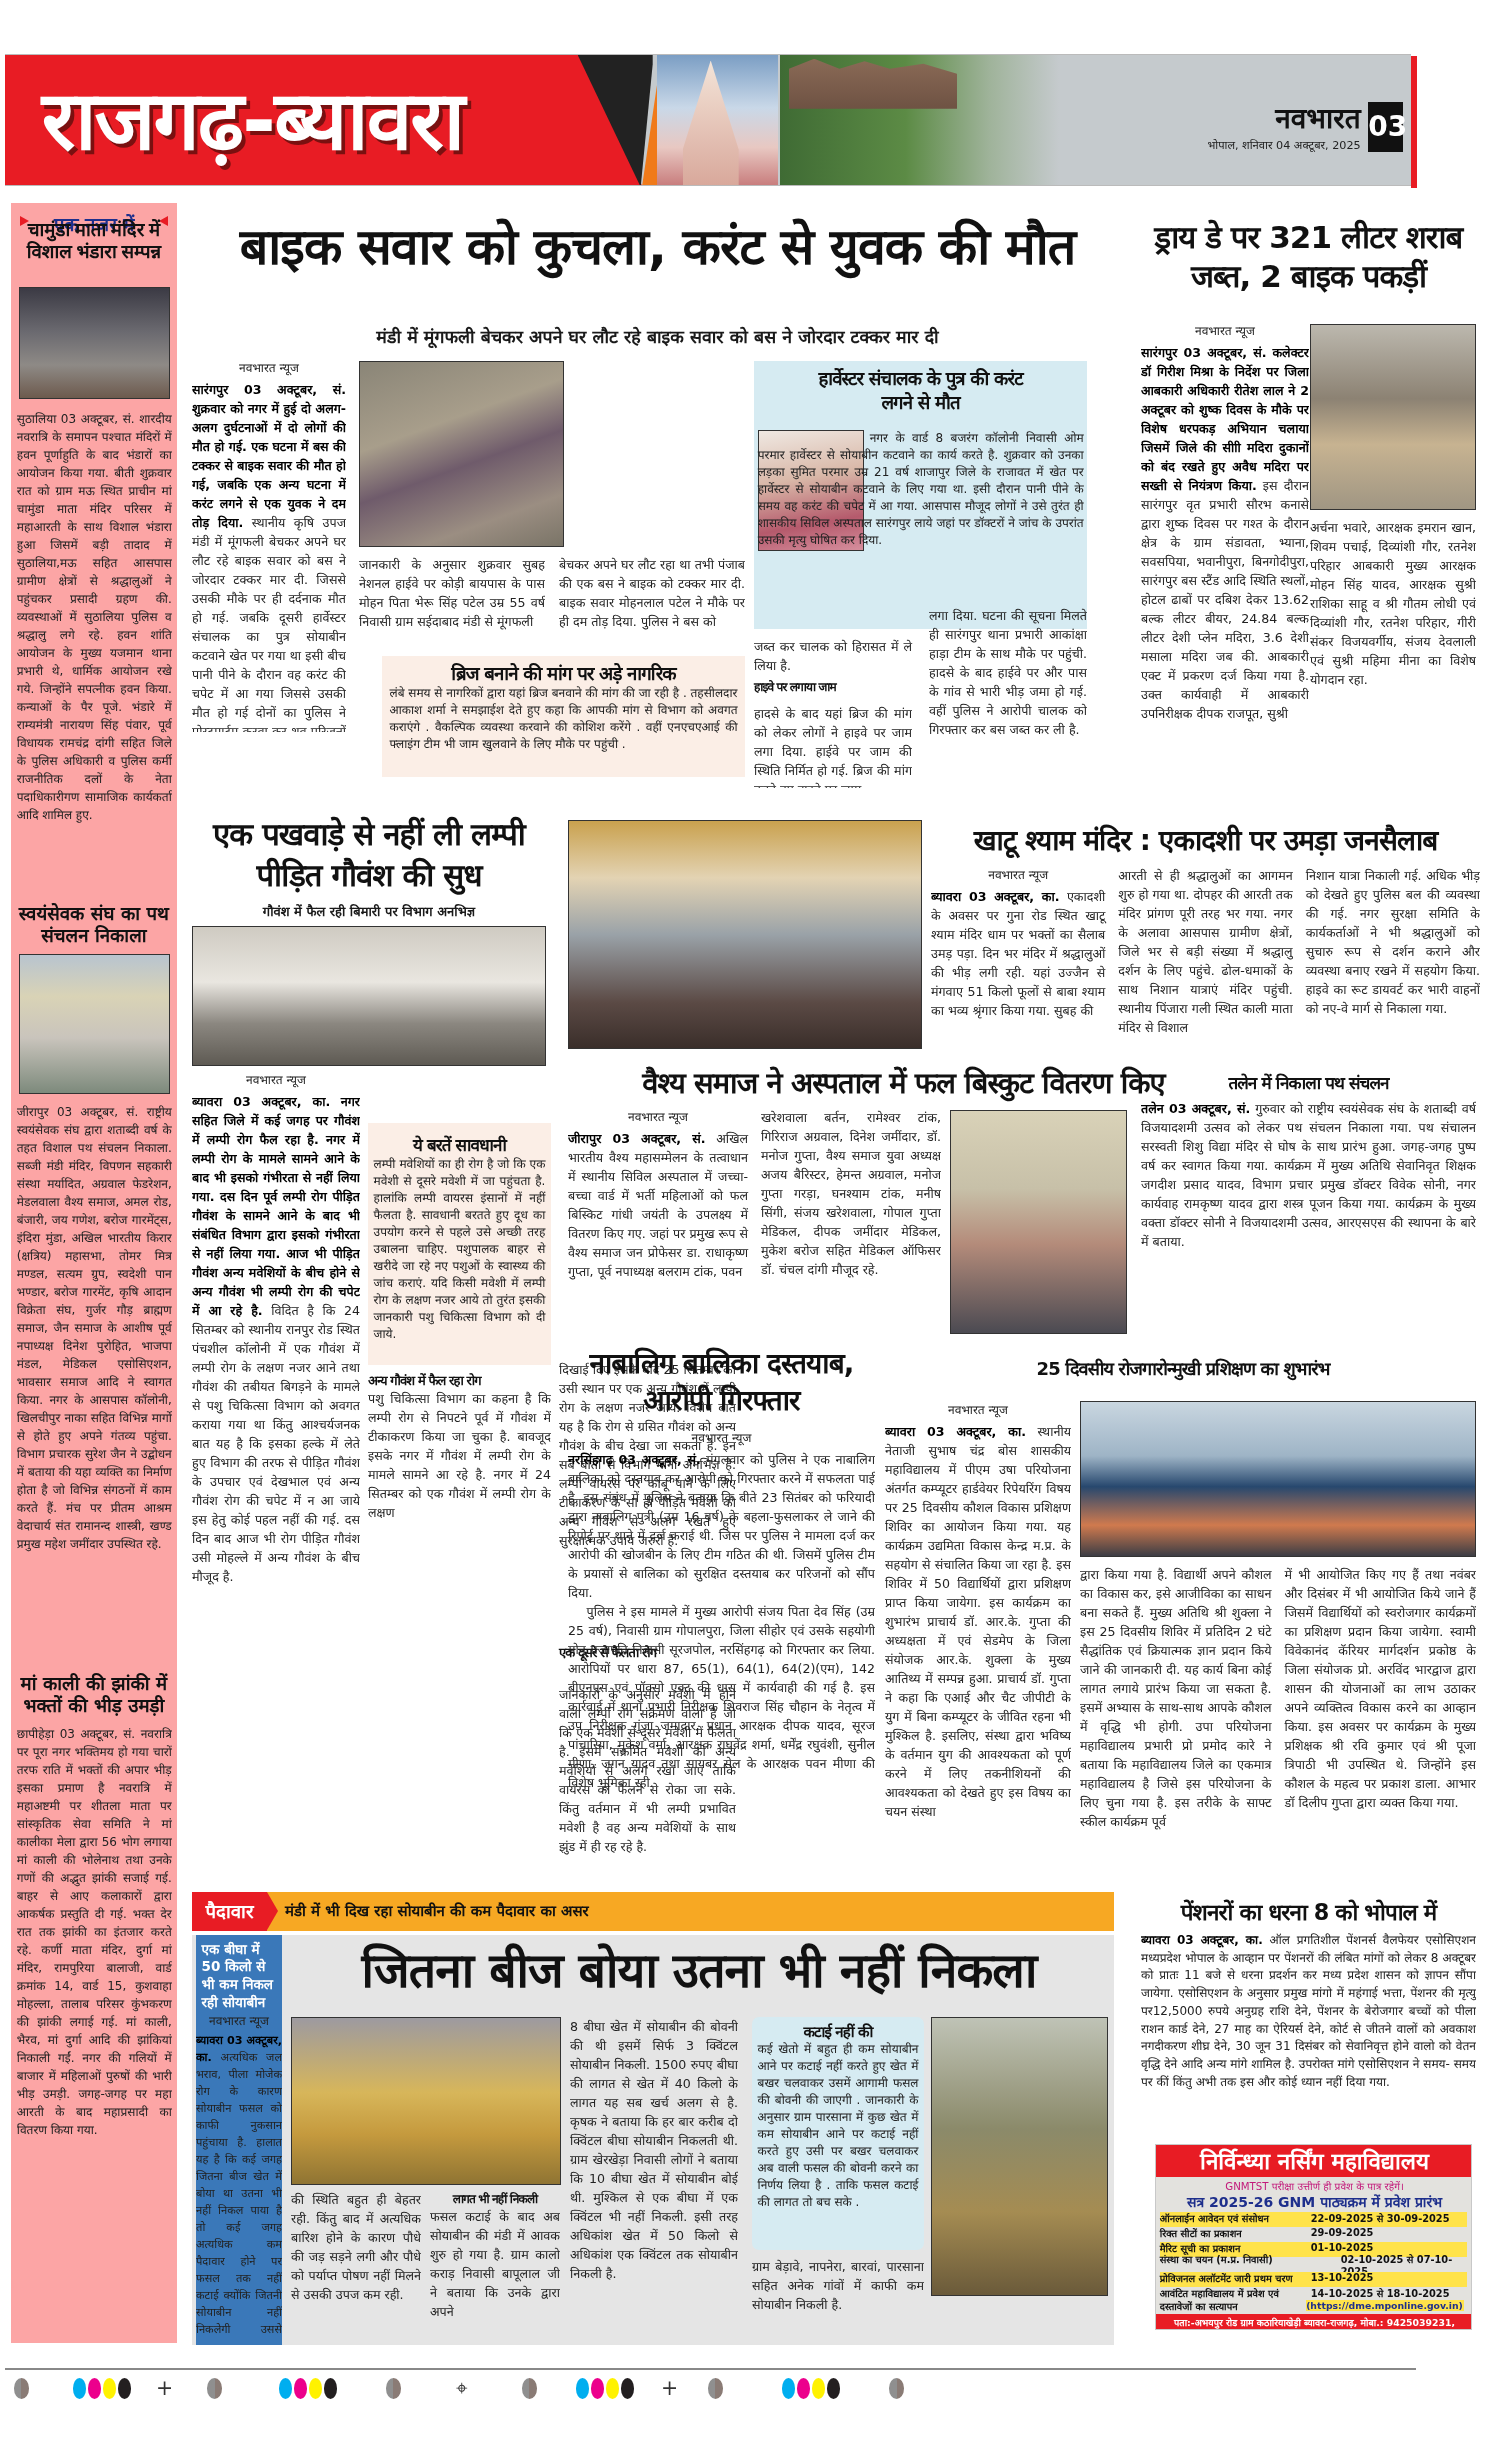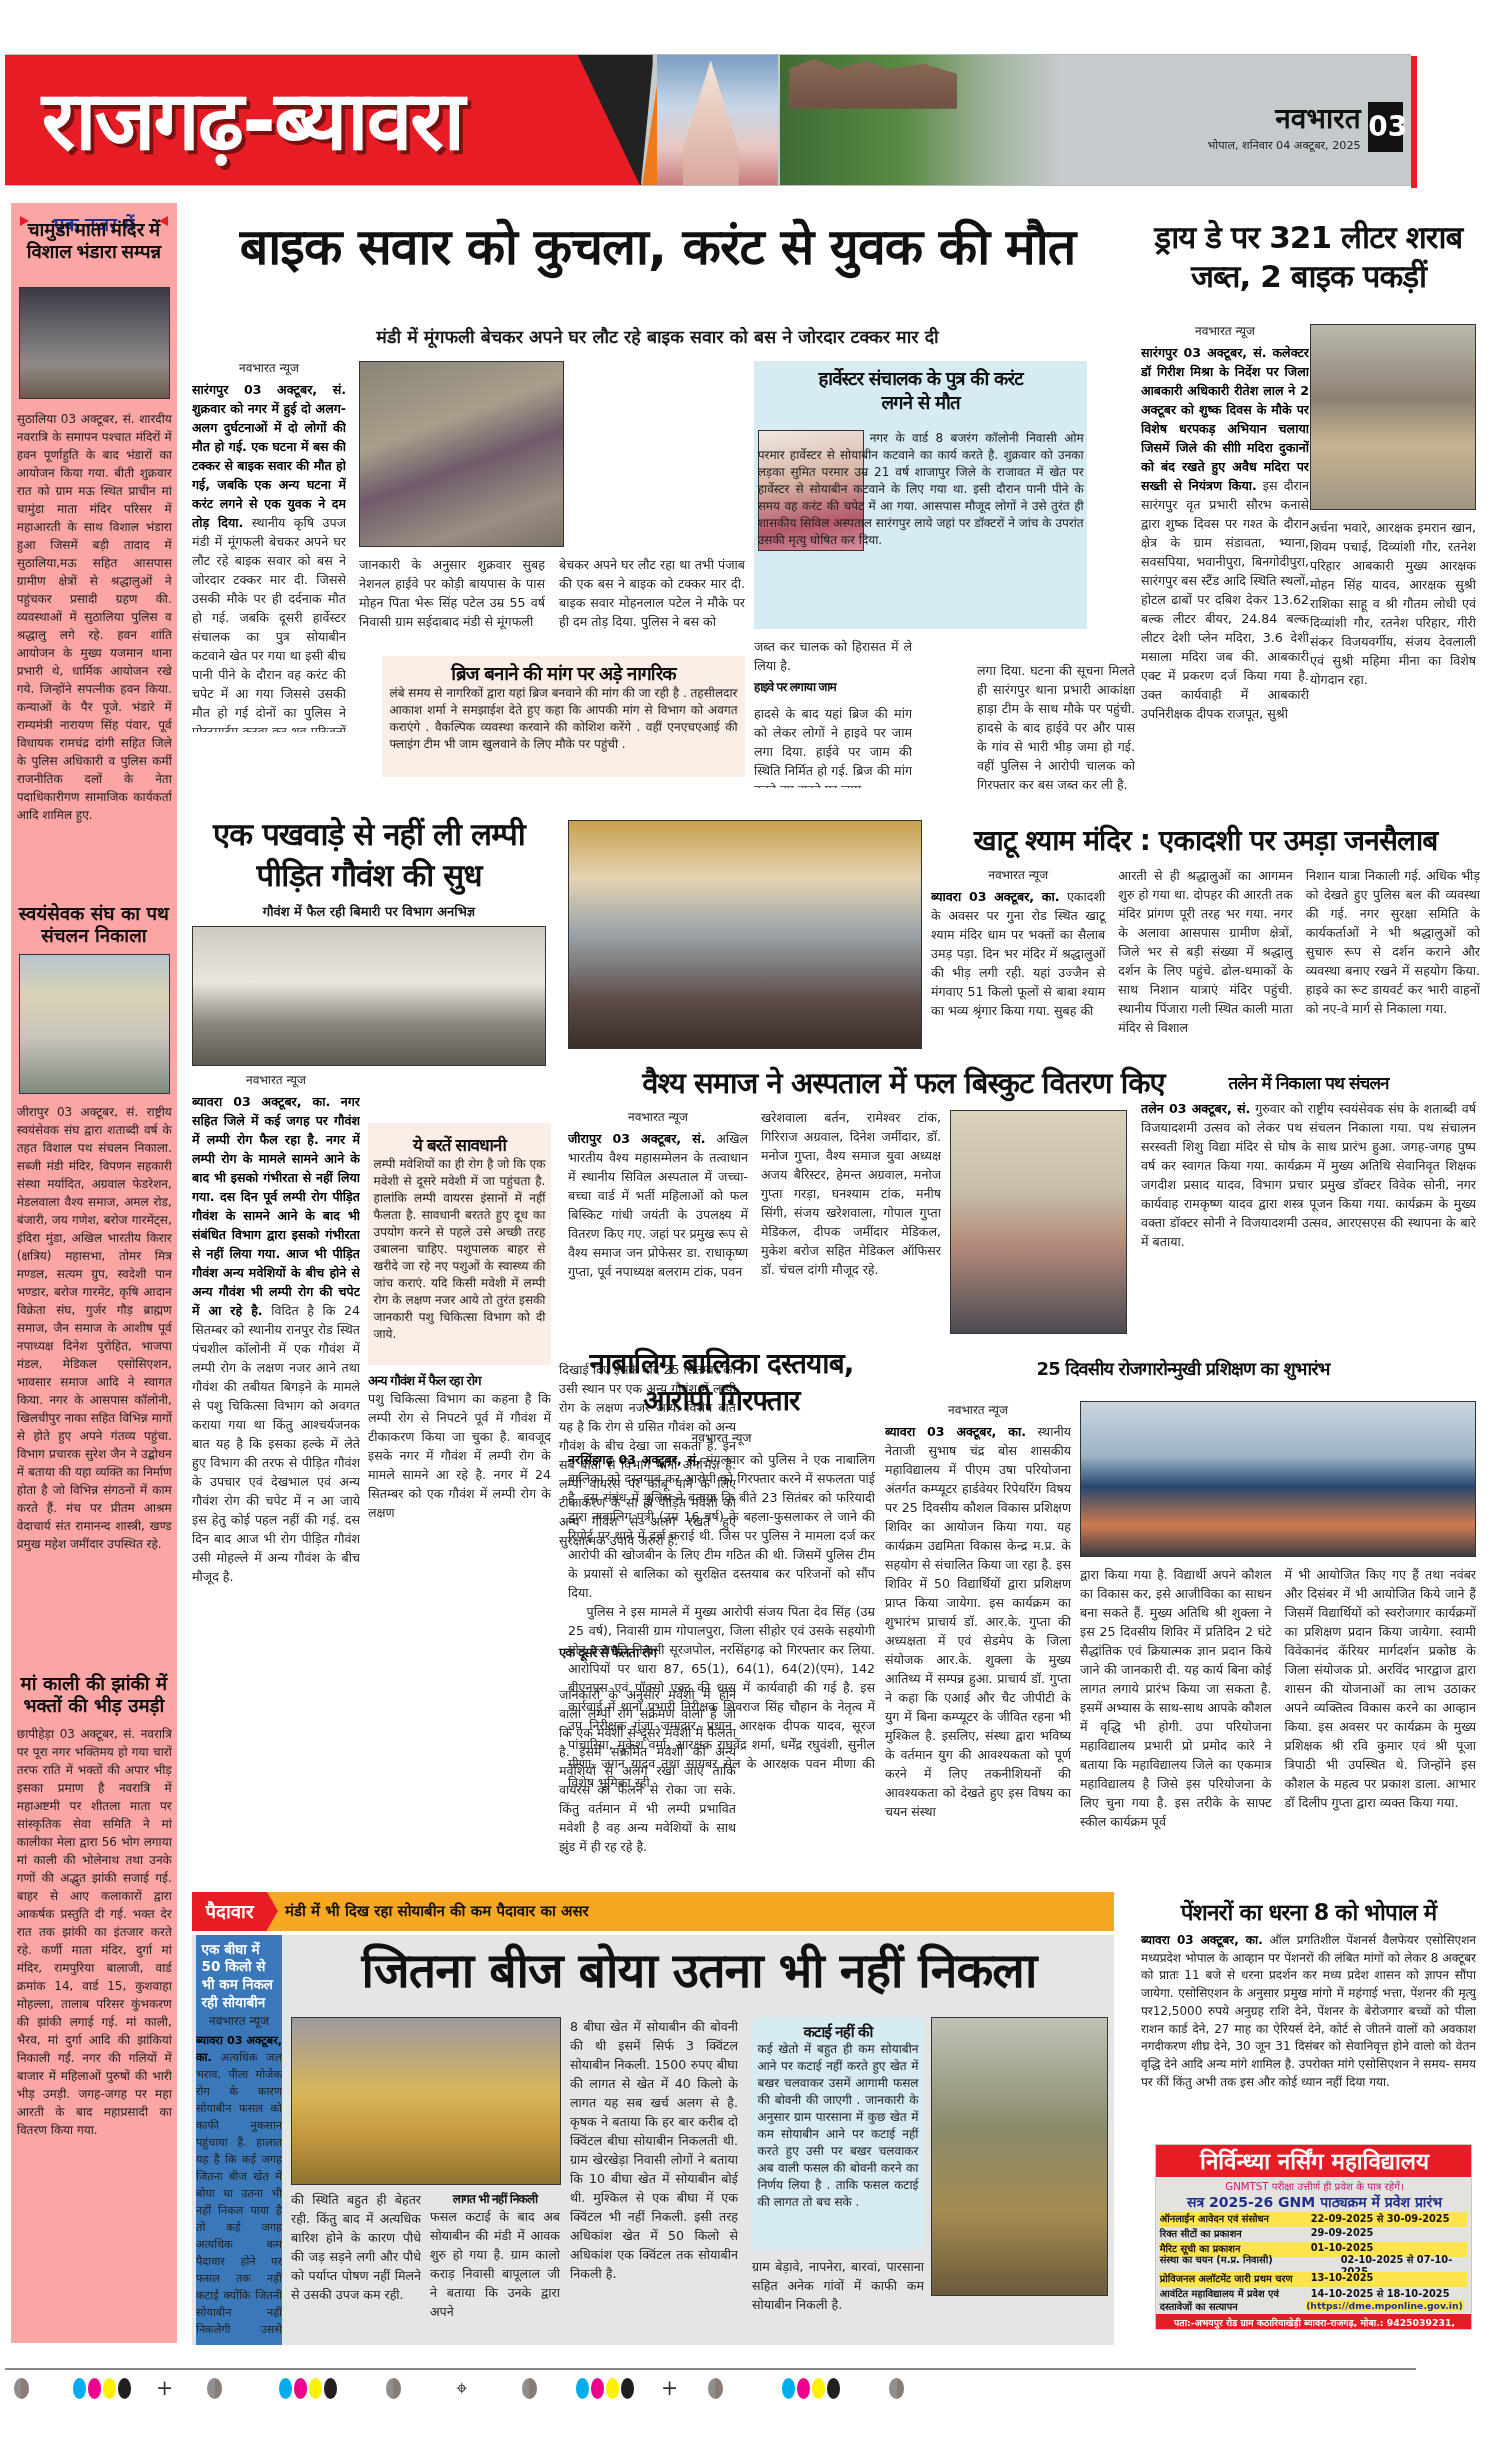--- a/index.html
+++ b/index.html
@@ -112,21 +112,21 @@
 
 <div class="box-blue" style="left:754px; top:361px; width:333px; height:268px;">
   <div class="hl" style="text-align:center; font-size:18.6px; line-height:24px; margin-top:5.6px; padding:0 47px;">हार्वेस्टर संचालक के पुत्र की करंट लगने से मौत</div>
   <div class="photo" style="left:3.7px; top:69px; width:106px; height:121px; background:linear-gradient(170deg,#efe8e2 0%,#d9b8a8 40%,#b55a6c 75%,#d68e9d 100%);"></div>
   <div class="body-text" style="position:absolute; left:3.7px; top:69px; width:326px; font-size:12px; line-height:17px; text-indent:112px;">नगर के वार्ड 8 बजरंग कॉलोनी निवासी ओम परमार हार्वेस्टर से सोयाबीन कटवाने का कार्य करते है. शुक्रवार को उनका लड़का सुमित परमार उम्र 21 वर्ष शाजापुर जिले के राजावत में खेत पर हार्वेस्टर से सोयाबीन कटवाने के लिए गया था. इसी दौरान पानी पीने के समय वह करंट की चपेट में आ गया. आसपास मौजूद लोगों ने उसे तुरंत ही शासकीय सिविल अस्पताल सारंगपुर लाये जहां पर डॉक्टरों ने जांच के उपरांत उसकी मृत्यु घोषित कर दिया.</div>
 </div>
 
 <div class="abs body-text" style="left:754px; top:637px; width:158px;">जब्त कर चालक को हिरासत में ले लिया है.</div>
 <div class="abs hl" style="left:754px; top:678px; width:158px; font-size:12px;">हाइवे पर लगाया जाम</div>
 <div class="abs body-text" style="left:754px; top:704px; width:158px; height:84px; overflow:hidden;">हादसे के बाद यहां ब्रिज की मांग को लेकर लोगों ने हाइवे पर जाम लगा दिया. हाईवे पर जाम की स्थिति निर्मित हो गई. ब्रिज की मांग करते हुए हाइवे पर जाम</div>
-<div class="abs body-text" style="left:929px; top:661px; width:158px; height:149px; overflow:hidden;margin-left:48px;">लगा दिया. घटना की सूचना मिलते ही सारंगपुर थाना प्रभारी आकांक्षा हाड़ा टीम के साथ मौके पर पहुंची. हादसे के बाद हाईवे पर और पास के गांव से भारी भीड़ जमा हो गई. वहीं पुलिस ने आरोपी चालक को गिरफ्तार कर बस जब्त कर ली है.</div>
+<div class="abs body-text" style="left:929px; top:606px; width:158px; height:149px; overflow:hidden;">लगा दिया. घटना की सूचना मिलते ही सारंगपुर थाना प्रभारी आकांक्षा हाड़ा टीम के साथ मौके पर पहुंची. हादसे के बाद हाईवे पर और पास के गांव से भारी भीड़ जमा हो गई. वहीं पुलिस ने आरोपी चालक को गिरफ्तार कर बस जब्त कर ली है.</div>
 
 <div class="abs hl" style="left:1141px; top:218px; width:335px; font-size:31px; line-height:39px; text-align:center;">ड्राय डे पर 321 लीटर शराब जब्त, 2 बाइक पकड़ीं</div>
 <div class="abs body-text" style="left:1141px; top:322px; width:168px; height:466px; overflow:hidden;">
   <div class="byline">नवभारत न्यूज</div>
   <span class="dateline">सारंगपुर 03 अक्टूबर, सं.</span>
   <b>कलेक्टर डॉ गिरीश मिश्रा के निर्देश पर जिला आबकारी अधिकारी रीतेश लाल ने 2 अक्टूबर को शुष्क दिवस के मौके पर विशेष धरपकड़ अभियान चलाया जिसमें जिले की सीाी मदिरा दुकानों को बंद रखते हुए अवैध मदिरा पर सख्ती से नियंत्रण किया.</b>
   <span>इस दौरान सारंगपुर वृत प्रभारी सौरभ कनासे द्वारा शुष्क दिवस पर गश्त के दौरान क्षेत्र के ग्राम संडावता, भ्याना, सवसपिया, भवानीपुरा, बिनगोदीपुरा, सारंगपुर बस स्टैंड आदि स्थिति स्थलों, होटल ढाबों पर दबिश देकर 13.62 बल्क लीटर बीयर, 24.84 बल्क लीटर देशी प्लेन मदिरा, 3.6 देशी मसाला मदिरा जब की. आबकारी एक्ट में प्रकरण दर्ज किया गया है. उक्त कार्यवाही में आबकारी उपनिरीक्षक दीपक राजपूत, सुश्री</span>
 </div>
 <div class="photo" style="left:1310px; top:324px; width:166px; height:186px; background:linear-gradient(180deg,#bcb8ae 0%,#8c8273 40%,#c7b391 65%,#a09683 100%);"></div>
 <div class="abs body-text" style="left:1310px; top:518px; width:166px; height:270px; overflow:hidden;">अर्चना भवारे, आरक्षक इमरान खान, शिवम पचाई, दिव्यांशी गौर, रतनेश परिहार आबकारी मुख्य आरक्षक मोहन सिंह यादव, आरक्षक सुश्री राशिका साहू व श्री गौतम लोधी एवं दिव्यांशी गौर, रतनेश परिहार, गीरी संकर विजयवर्गीय, संजय देवलाली एवं सुश्री महिमा मीना का विशेष योगदान रहा.</div>

